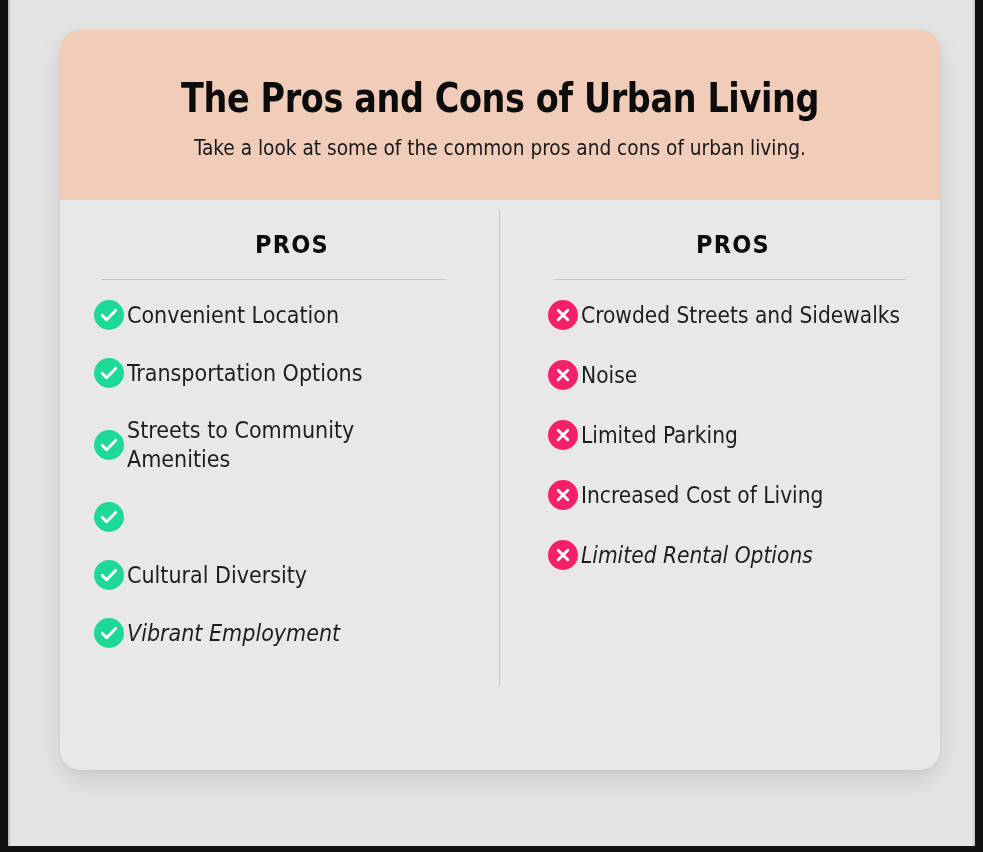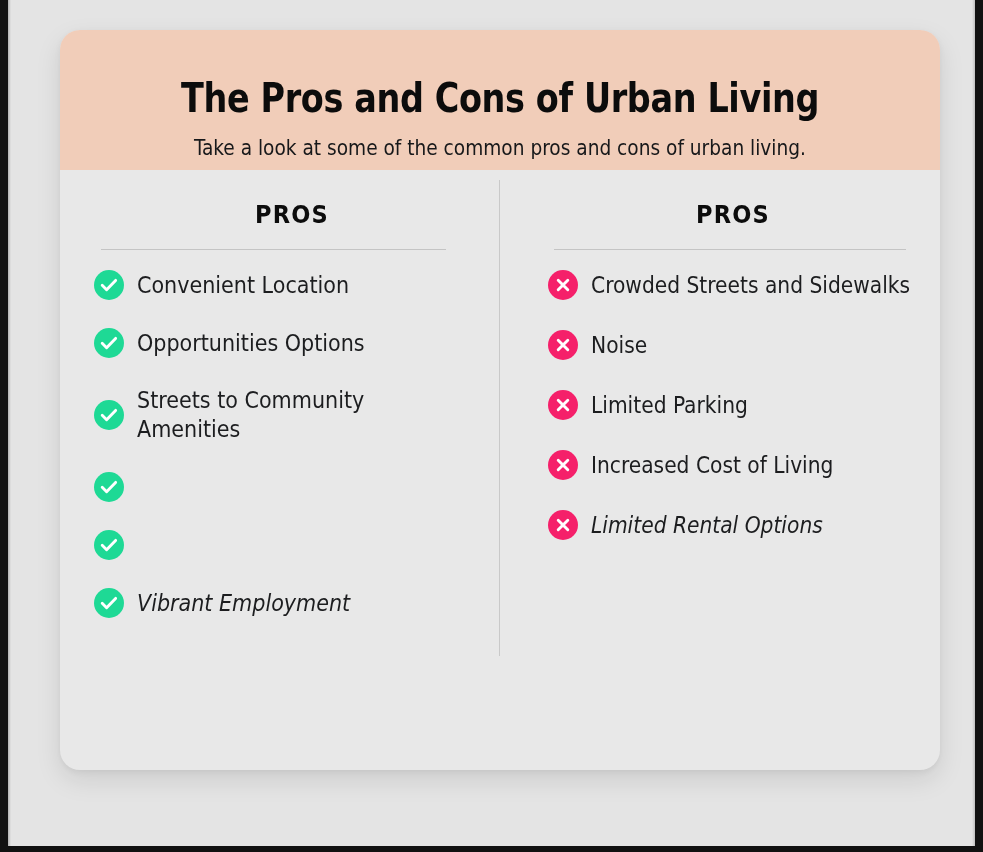--- a/index.html
+++ b/index.html
@@ -55,21 +55,21 @@
     width: 880px;
     height: 740px;
     border-radius: 20px;
     background: #e8e8e8;
     box-shadow: 0 10px 26px rgba(0,0,0,0.10), 0 2px 6px rgba(0,0,0,0.05);
     overflow: hidden;
   }
 
   
   .card-header {
-    height: 140px;
+    height: 170px;
     background: #f1cdb9;
     box-sizing: border-box;
     padding-top: 48px;
     text-align: center;
   }
   .card-title {
     margin: 0;
     font-family: "DejaVu Sans Condensed", "Liberation Sans Narrow", "Liberation Sans", sans-serif;
     font-size: 40px;
     font-weight: 700;
@@ -136,21 +136,21 @@
     list-style: none;
     margin: 0;
     padding: 0;
   }
   .col-pros .item-list { margin-top: 20px; }
   .col-cons .item-list { margin-top: 20px; }
 
   .list-item {
     display: flex;
     align-items: flex-start;
-    gap: 13px;
+    gap: 3px;
     margin-top: 8px;
   }
   .col-pros .list-item { margin-bottom: 28px; }
   .col-cons .list-item { margin-bottom: 30px; }
   .list-item:last-child { margin-bottom: 0; font-style: italic; }
 
   .marker-icon {
     flex: 0 0 auto;
     width: 30px;
     height: 30px;
@@ -207,21 +207,21 @@
               </span>
               <span class="item-label">Convenient Location</span>
             </li>
 
             <li class="list-item align-center">
               <span class="marker-icon marker-check">
                 <svg viewBox="0 0 30 30" aria-hidden="true">
                   <path d="M8.2 15.3 L12.6 19.7 L21.6 10.4" fill="none" stroke="#ffffff" stroke-width="2.9" stroke-linecap="round" stroke-linejoin="round"></path>
                 </svg>
               </span>
-              <span class="item-label">Opportunities Options</span>
+              <span class="item-label">Transportation Options</span>
             </li>
 
             <li class="list-item align-center">
               <span class="marker-icon marker-check">
                 <svg viewBox="0 0 30 30" aria-hidden="true">
                   <path d="M8.2 15.3 L12.6 19.7 L21.6 10.4" fill="none" stroke="#ffffff" stroke-width="2.9" stroke-linecap="round" stroke-linejoin="round"></path>
                 </svg>
               </span>
               <span class="item-label">Streets to Community Amenities</span>
             </li>
@@ -233,20 +233,21 @@
                 </svg>
               </span>
             </li>
 
             <li class="list-item align-center">
               <span class="marker-icon marker-check">
                 <svg viewBox="0 0 30 30" aria-hidden="true">
                   <path d="M8.2 15.3 L12.6 19.7 L21.6 10.4" fill="none" stroke="#ffffff" stroke-width="2.9" stroke-linecap="round" stroke-linejoin="round"></path>
                 </svg>
               </span>
+              <span class="item-label">Cultural Diversity</span>
             </li>
 
             <li class="list-item align-center">
               <span class="marker-icon marker-check">
                 <svg viewBox="0 0 30 30" aria-hidden="true">
                   <path d="M8.2 15.3 L12.6 19.7 L21.6 10.4" fill="none" stroke="#ffffff" stroke-width="2.9" stroke-linecap="round" stroke-linejoin="round"></path>
                 </svg>
               </span>
               <span class="item-label">Vibrant Employment</span>
             </li>

